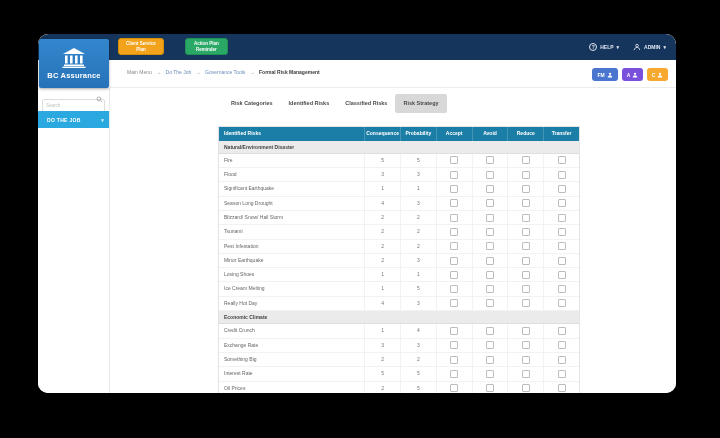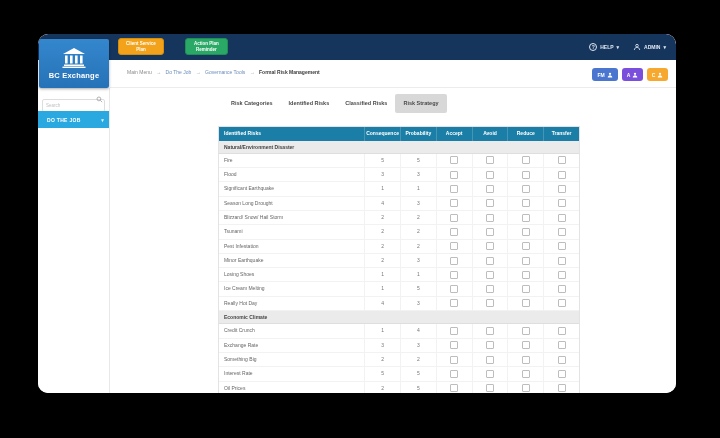--- a/index.html
+++ b/index.html
@@ -136,21 +136,21 @@
   <div class="logo">
     <svg viewBox="0 0 24 20" fill="#fff">
       <polygon points="12,0 1,6 23,6"></polygon>
       <rect x="3" y="7.5" width="2.6" height="8"></rect>
       <rect x="8" y="7.5" width="2.6" height="8"></rect>
       <rect x="13" y="7.5" width="2.6" height="8"></rect>
       <rect x="18" y="7.5" width="2.6" height="8"></rect>
       <rect x="2" y="16.5" width="20" height="1.6"></rect>
       <rect x="0.5" y="18.6" width="23" height="1.4"></rect>
     </svg>
-    <div class="brand">BC Exchange</div>
+    <div class="brand">BC Assurance</div>
   </div>
 
   <div class="sidebar">
     <div class="searchwrap">
       <input type="text" placeholder="Search" style="">
       <svg class="mag" viewBox="0 0 24 24" fill="none" stroke="#9a9a9a" stroke-width="2.6">
         <circle cx="10" cy="10" r="6.5"></circle>
           <line x1="15" y1="15" x2="21" y2="21"></line>
       </svg>
     </div>

